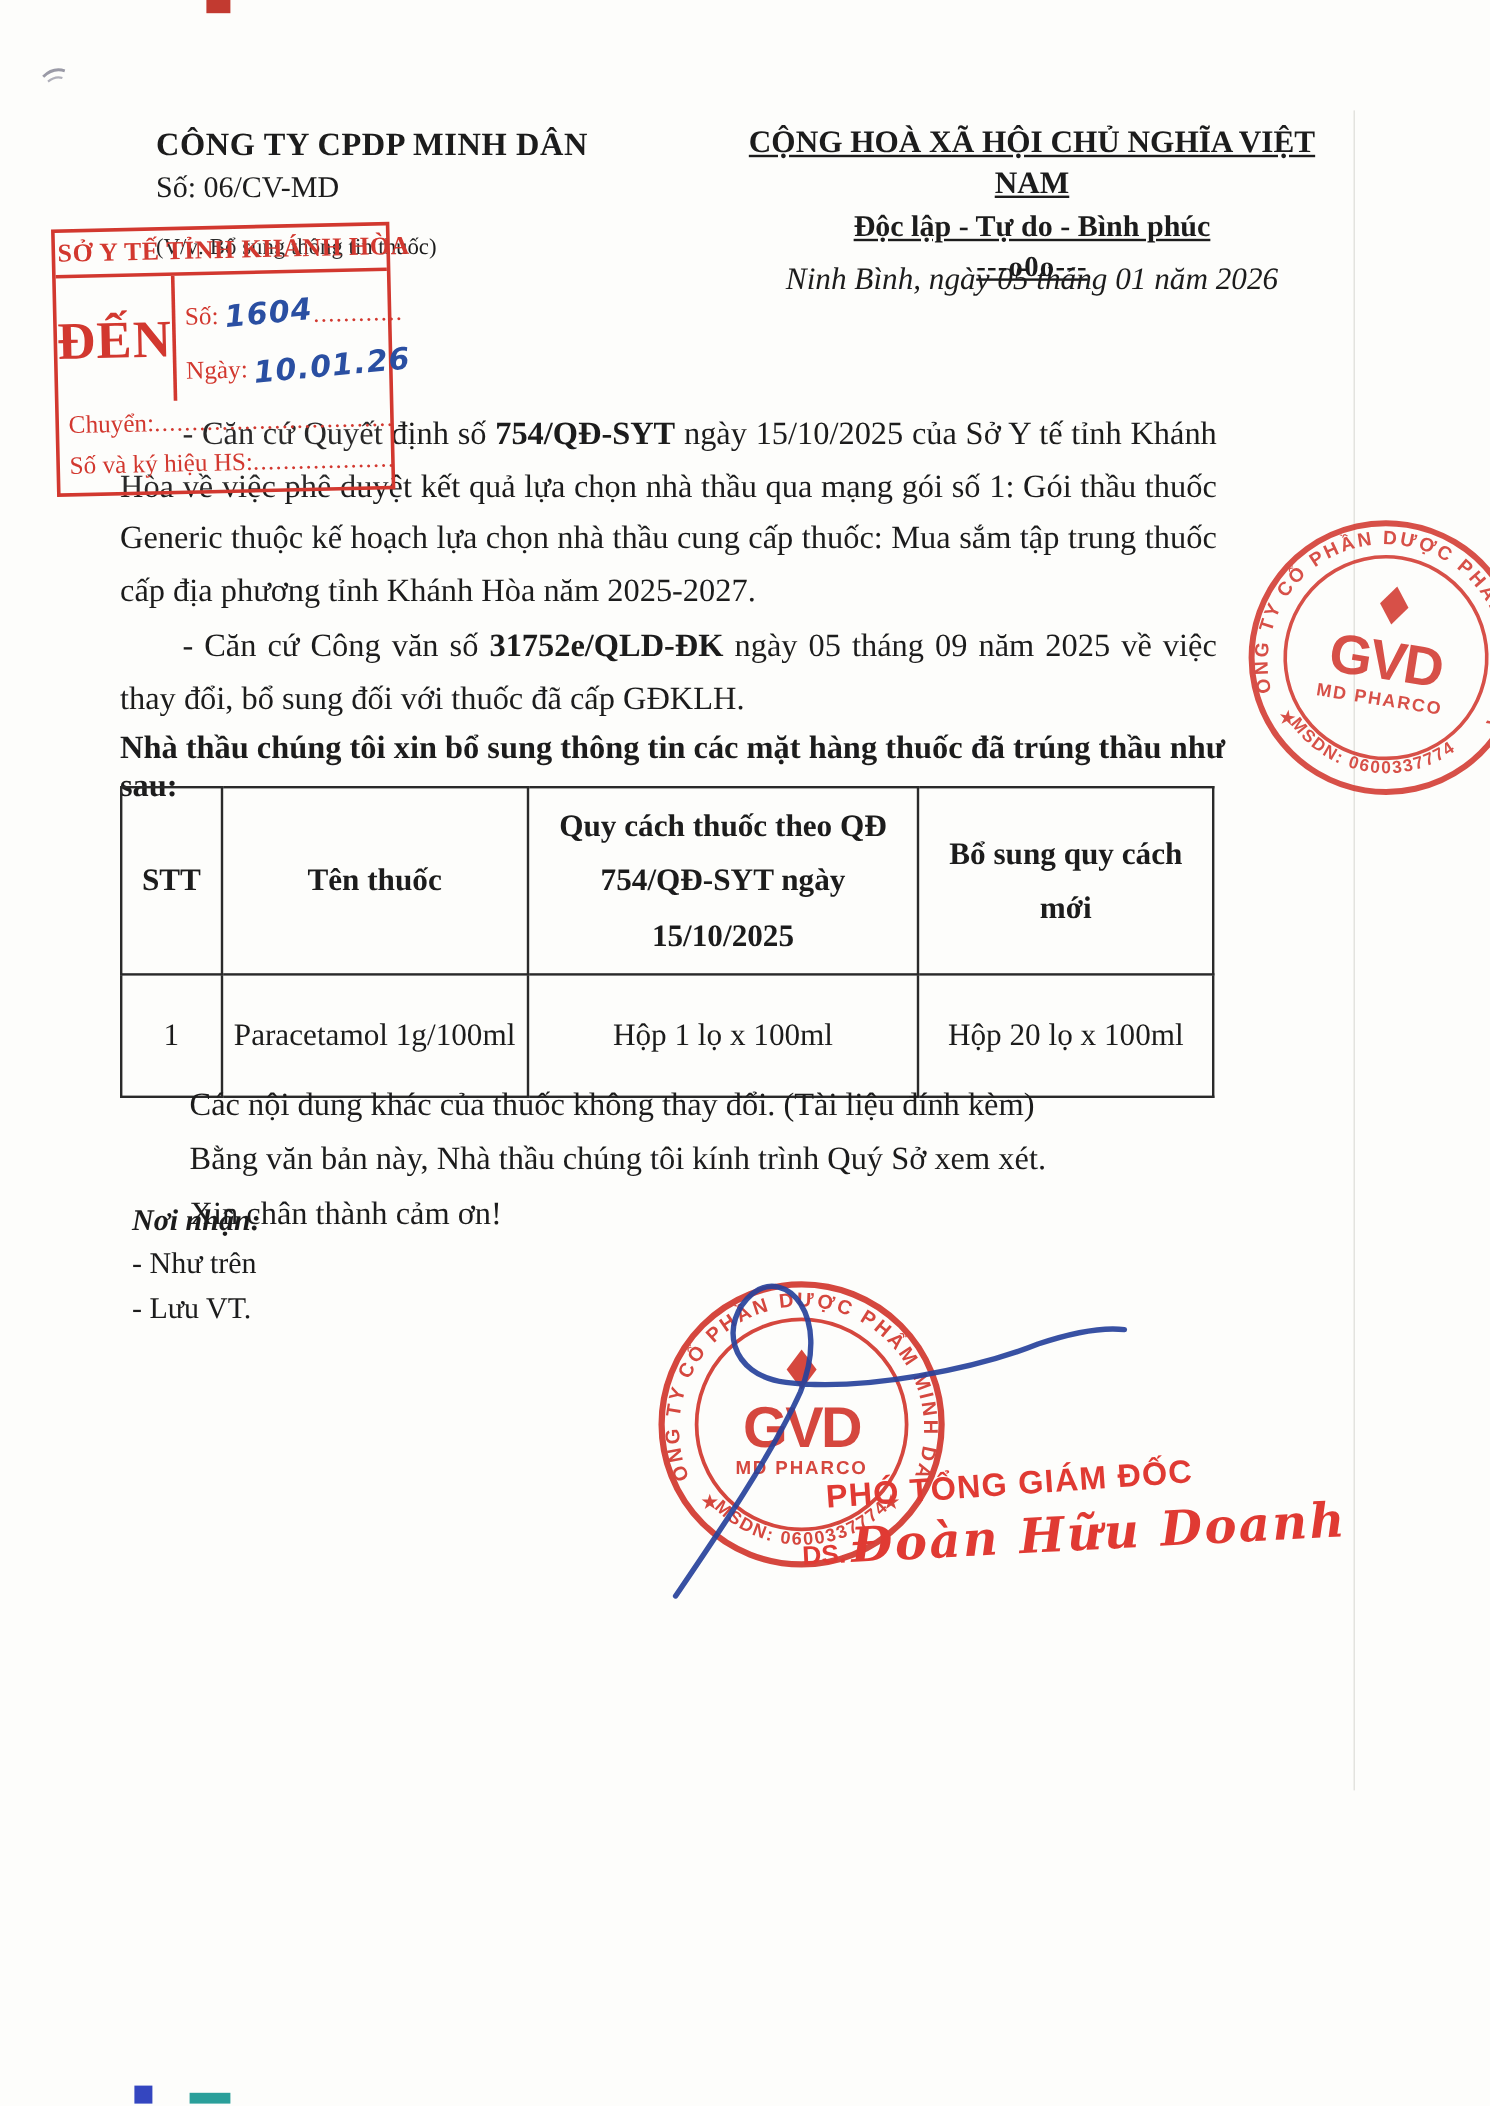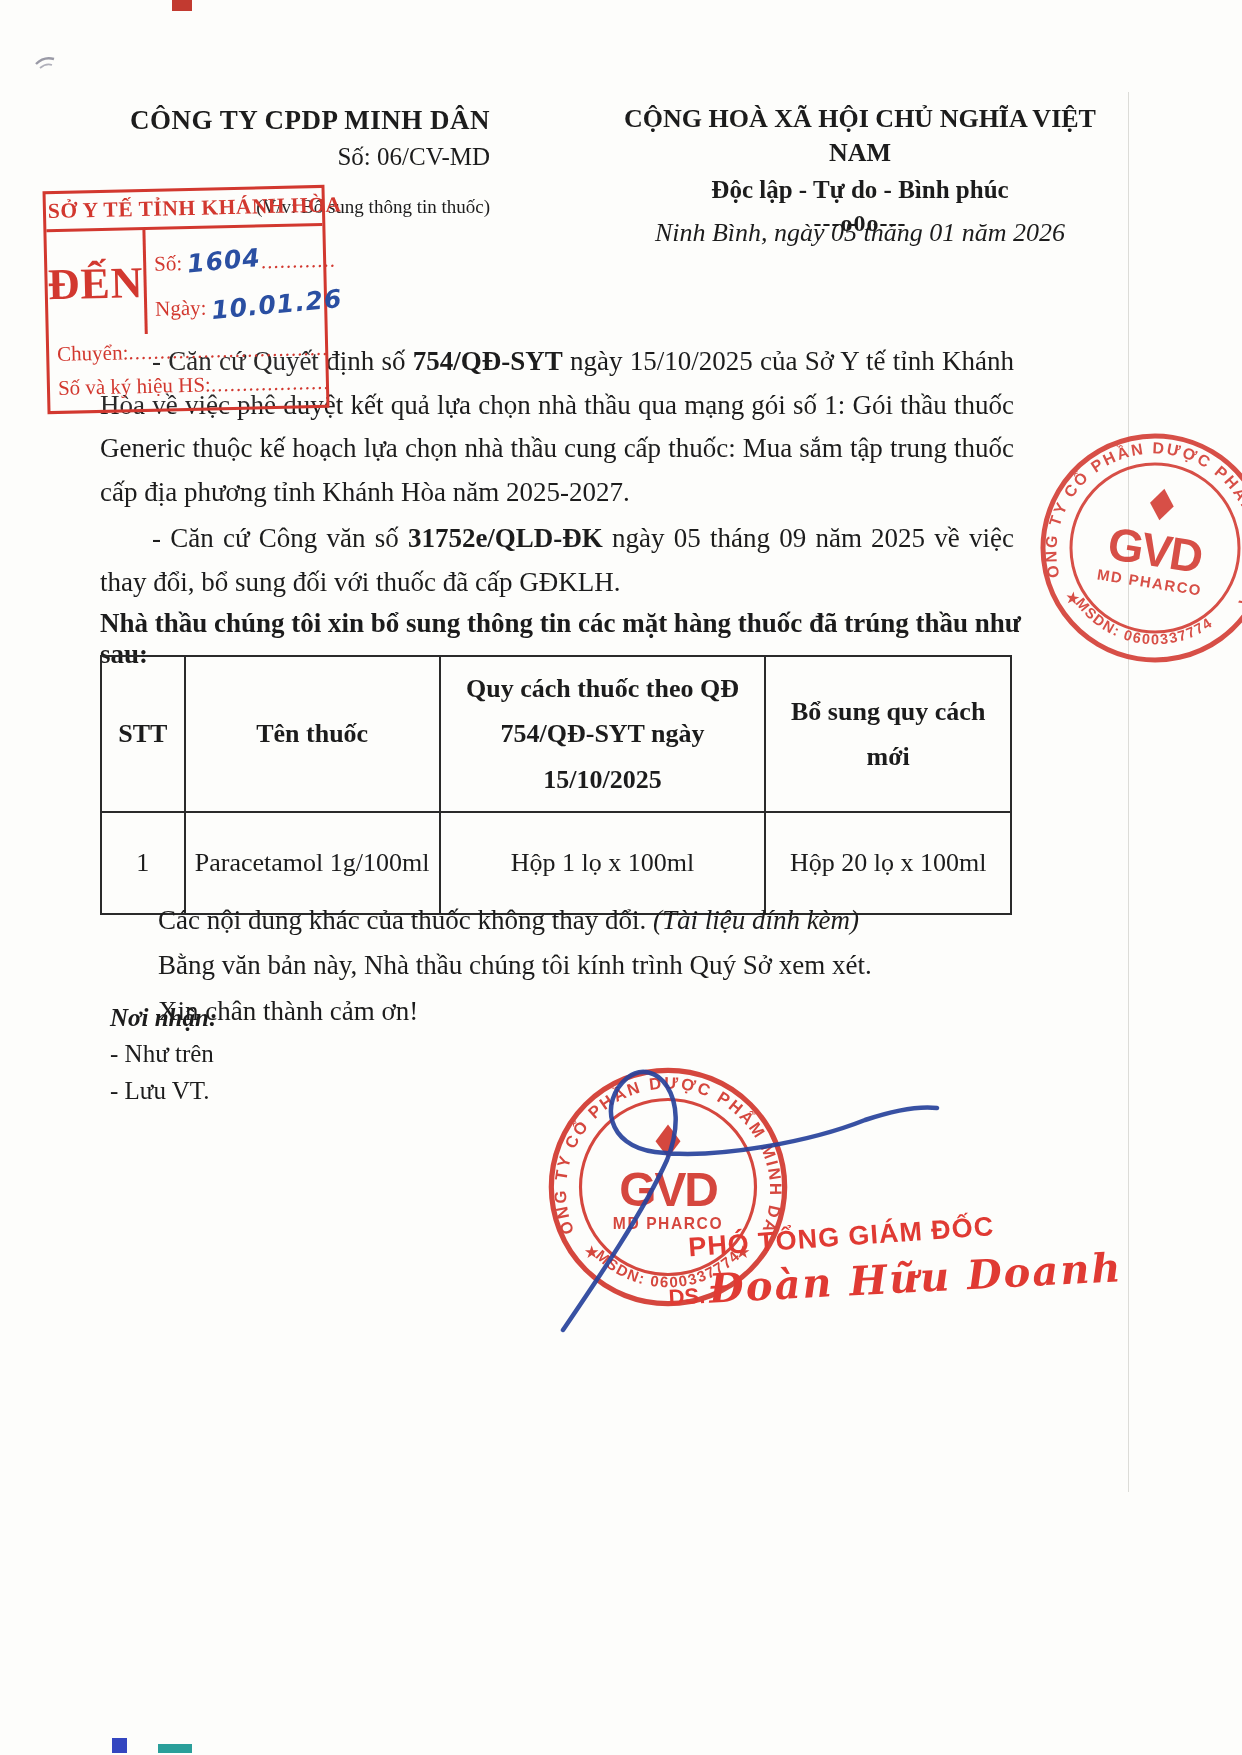--- a/index.html
+++ b/index.html
@@ -2,25 +2,25 @@
 <html><head>
 <meta charset="utf-8">
 <style>
   html,body{margin:0;padding:0;background:#e9e9e7;}
   #page{
     position:relative;width:1242px;height:1755px;margin:0 auto;
     background:#fdfdfb;overflow:hidden;
     font-family:"Liberation Serif","DejaVu Serif",serif;color:#1c1c1c;
   }
   
-  .hdr-left{position:absolute;left:130px;top:102px;width:360px;text-align:right;line-height:1.35;}
+  .hdr-left{position:absolute;left:130px;top:102px;width:360px;text-align:left;line-height:1.35;}
   .hdr-left .company{font-weight:bold;font-size:27px;letter-spacing:.5px;}
   .hdr-left .docnum{font-size:25px;margin-top:2px;}
   .hdr-left .subject{font-size:19px;margin-top:20px;}
-  .hdr-right{position:absolute;left:590px;top:102px;width:540px;text-align:center;line-height:1.3;}
+  .hdr-right{position:absolute;left:590px;top:102px;width:540px;text-align:center;line-height:1.3;text-decoration:underline;}
   .hdr-right .national{font-weight:bold;font-size:26px;}
   .hdr-right .motto{font-weight:bold;font-size:25px;margin-top:4px;}
   .hdr-right .sep{font-weight:bold;font-size:24px;margin-top:2px;letter-spacing:1px;}
   .date-line{position:absolute;left:590px;top:218px;width:540px;text-align:center;
     font-style:italic;font-size:26px;}
   
   .arr-stamp{position:absolute;left:45px;top:188px;width:276px;
     border:3px solid #d2382f;color:#d2382f;transform:rotate(-1.3deg);
     background:rgba(255,255,255,.06);z-index:3;}
   .arr-title{border-bottom:3px solid #d2382f;text-align:center;font-weight:bold;
@@ -48,21 +48,21 @@
   
   table.doc-table{position:absolute;left:100px;top:655px;width:912px;height:232px;
     border-collapse:collapse;font-size:26px;z-index:2;}
   .doc-table th,.doc-table td{border:2px solid #2a2a2a;text-align:center;
     vertical-align:middle;padding:6px 8px;font-weight:normal;}
   .doc-table th{font-weight:bold;height:142px;line-height:1.75;}
   .doc-table td{height:88px;}
   .col-stt{width:68px;}.col-ten{width:252px;}.col-quy{width:334px;}.col-bs{width:250px;}
   
   .closing{position:absolute;left:158px;top:898px;width:880px;font-size:27px;line-height:1.68;z-index:2;}
-  .closing .it{font-style:italic;text-align:center;}
+  .closing .it{text-align:center;}
   
   .noi-nhan{position:absolute;left:110px;top:1000px;font-size:25px;line-height:1.45;z-index:2;}
   .noi-nhan .nn-label{font-weight:bold;font-style:italic;}
   .rep-title{position:absolute;left:480px;top:1004px;width:470px;text-align:center;
     font-weight:bold;font-size:27px;letter-spacing:.5px;z-index:2;}
   
   .stamp-main{position:absolute;left:543px;top:1062px;width:250px;height:250px;z-index:4;opacity:.92;}
   .stamp-side{position:absolute;left:1035px;top:428px;width:240px;height:240px;z-index:1;
     opacity:.88;transform:rotate(9deg);}
   .sig-blue{position:absolute;left:515px;top:1048px;width:430px;height:300px;z-index:5;}

